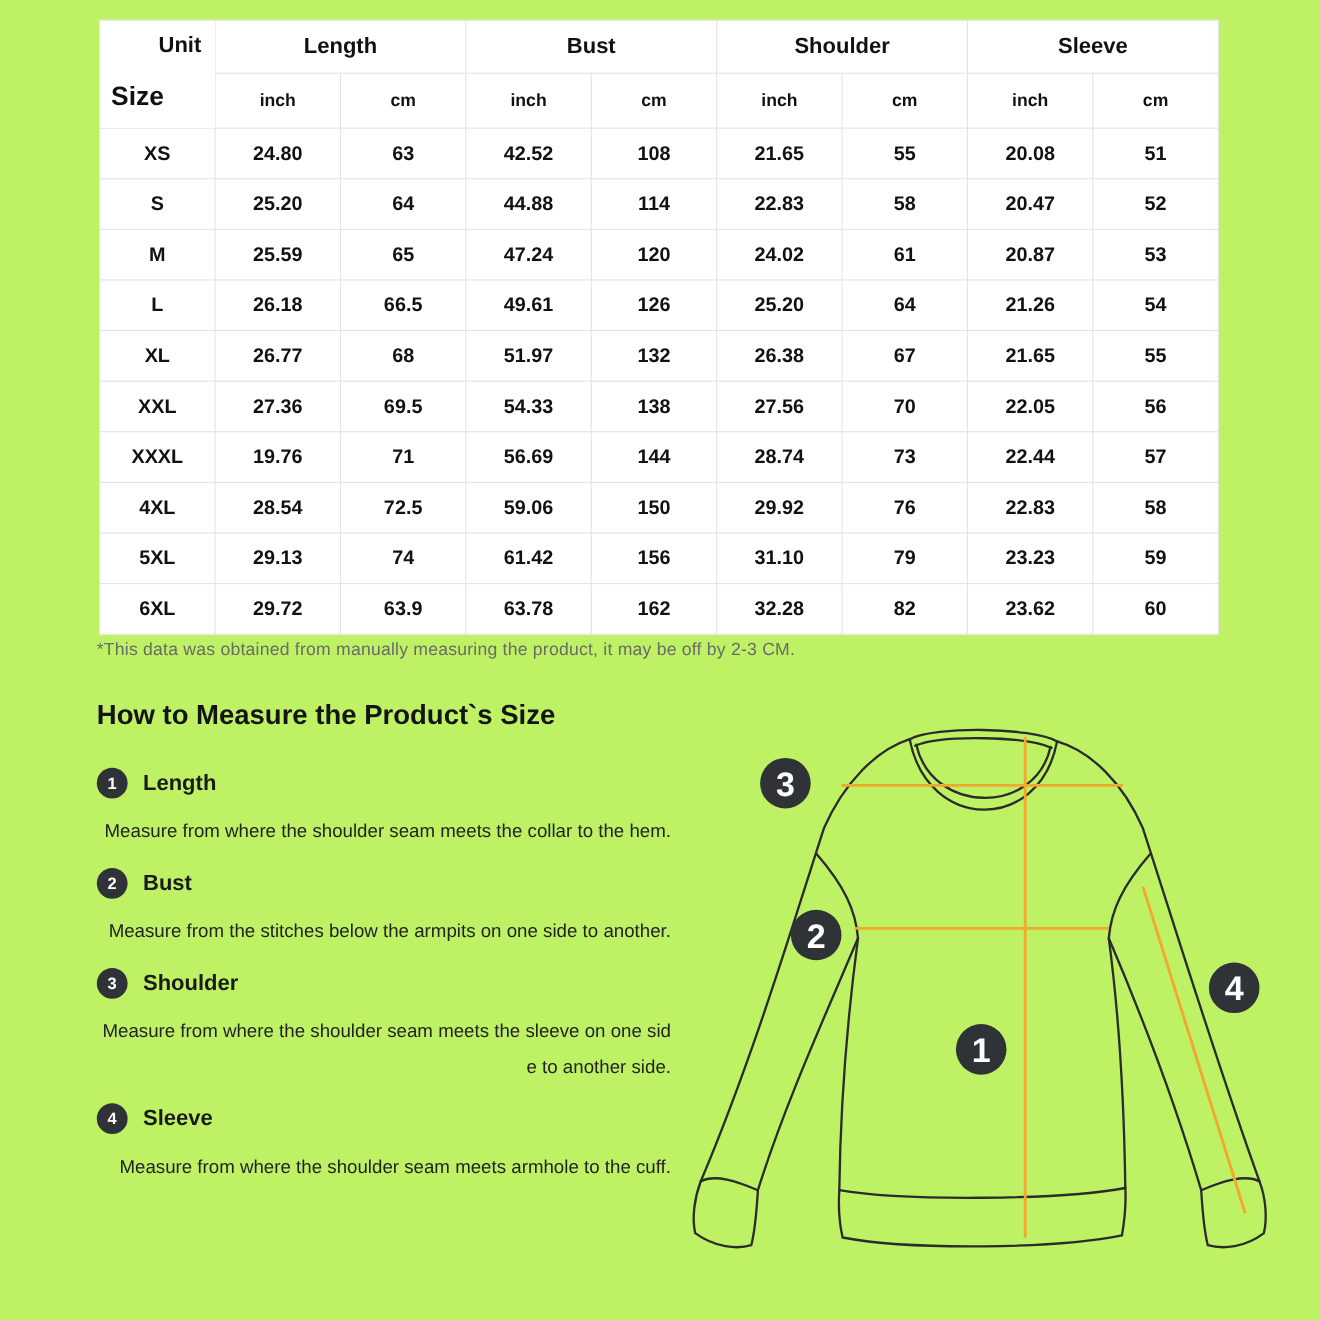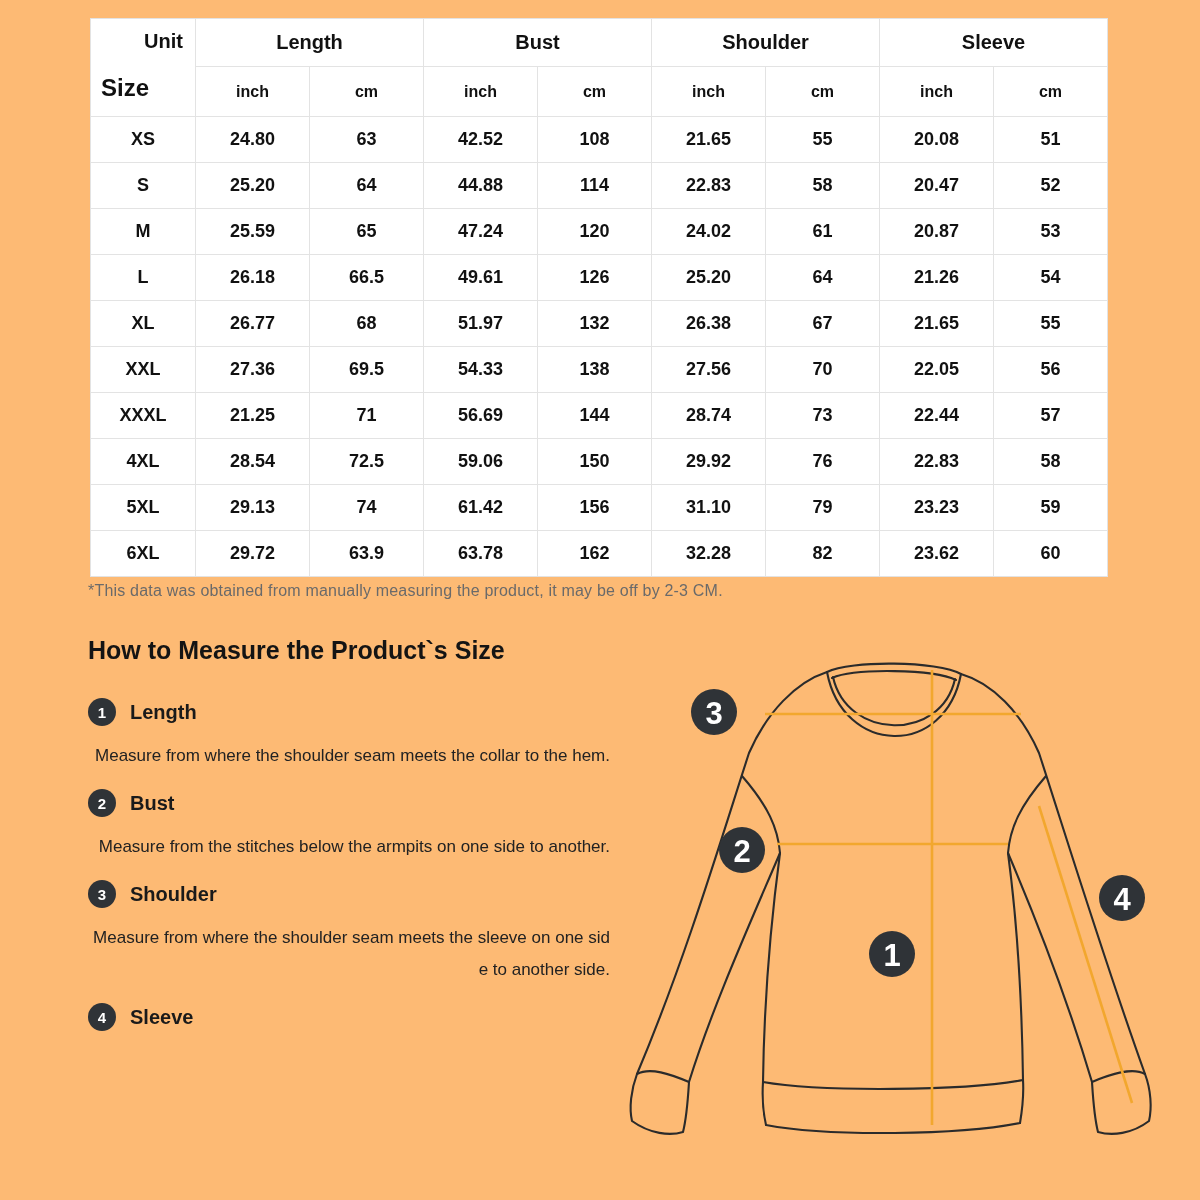--- a/index.html
+++ b/index.html
@@ -1,18 +1,18 @@
 <!DOCTYPE html>
 <html><head>
 <meta charset="utf-8">
 <style>
   * { margin:0; padding:0; box-sizing:border-box; }
   html,body { background:#fff; }
   body { font-family:"Liberation Sans","DejaVu Sans",sans-serif; color:#111; }
-  .page { position:relative; width:1200px; height:1200px; background:#fdba74; overflow:hidden;text-decoration:underline; }
+  .page { position:relative; width:1200px; height:1200px; background:#bef264; overflow:hidden;text-decoration:underline; }
 
   
   .table-wrap { position:absolute; left:90px; top:18px; }
   table.size-chart { border-collapse:collapse; table-layout:fixed; width:1017px; background:#fff; }
   table.size-chart th, table.size-chart td {
     border:1px solid #e3e3e3; text-align:center; vertical-align:middle;
     font-weight:700; color:#111; background:#fff;
   }
   tr.group-row th { height:48px; font-size:20px; }
   tr.sub-row th { height:50px; font-size:16px; }
@@ -150,21 +150,21 @@
             <td>69.5</td>
             <td>54.33</td>
             <td>138</td>
             <td>27.56</td>
             <td>70</td>
             <td>22.05</td>
             <td>56</td>
           </tr>
           <tr>
             <th>XXXL</th>
-            <td>21.25</td>
+            <td>19.76</td>
             <td>71</td>
             <td>56.69</td>
             <td>144</td>
             <td>28.74</td>
             <td>73</td>
             <td>22.44</td>
             <td>57</td>
           </tr>
           <tr>
             <th>4XL</th>
@@ -230,20 +230,21 @@
       <span class="item-title">Shoulder</span>
     </div>
     <p class="item-desc">Measure from where the shoulder seam meets the sleeve on one side to another side.</p>
   </div>
 
   <div class="item">
     <div class="item-head">
       <span class="stepbadge" style="background: rgb(47, 51, 55);">4</span>
       <span class="item-title">Sleeve</span>
     </div>
+    <p class="item-desc">Measure from where the shoulder seam meets armhole to the cuff.</p>
   </div>
 </div>
 
   <svg class="illu" viewBox="0 0 560 520">
 
     <g>
 
       <path class="garment" d="M207,24 C 230,12 318,13 341,26"></path>
       <path class="garment" d="M212,30 C 235,20 313,21 336,32"></path>
       <path class="garment" d="M207,24 C 223,108 325,110 341,26"></path>

